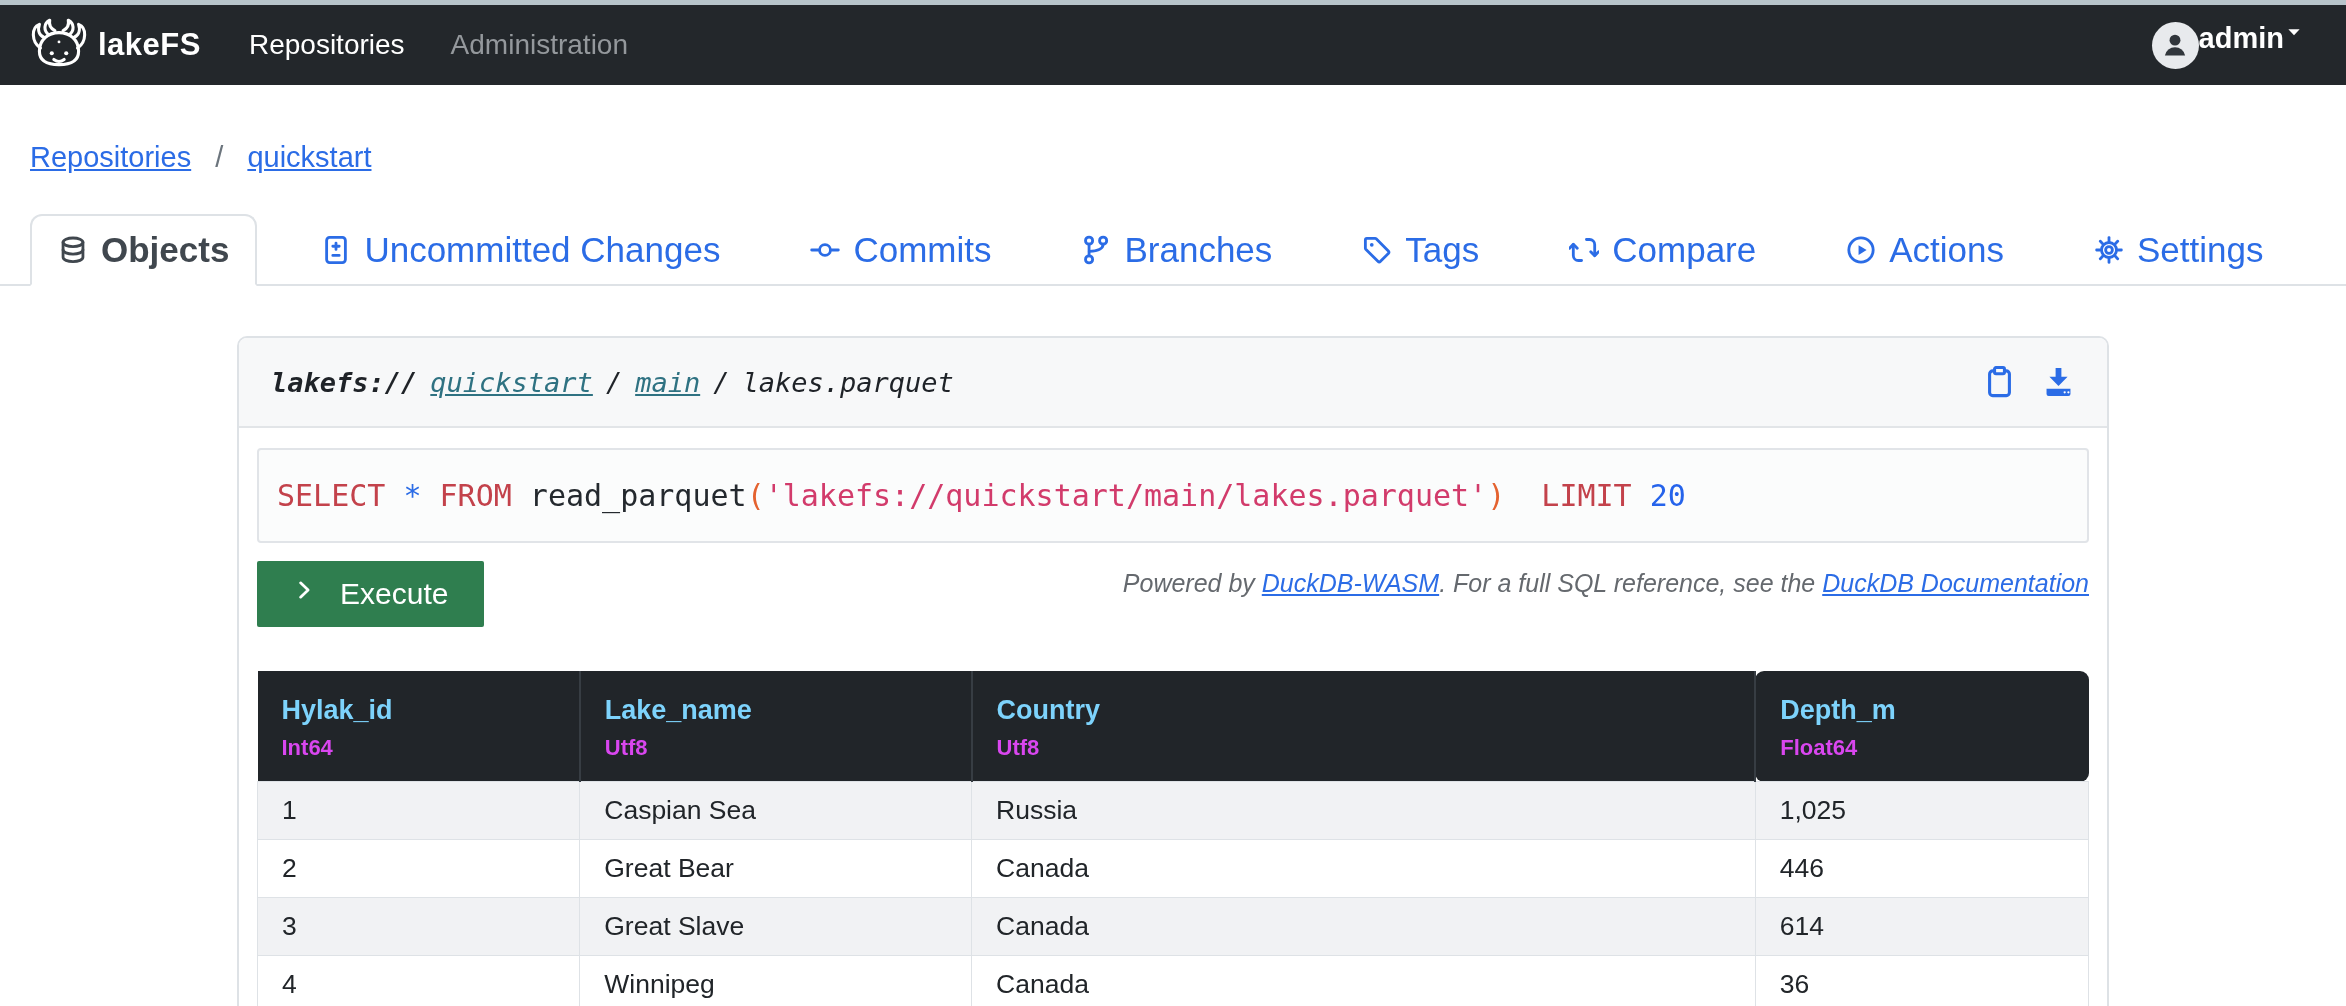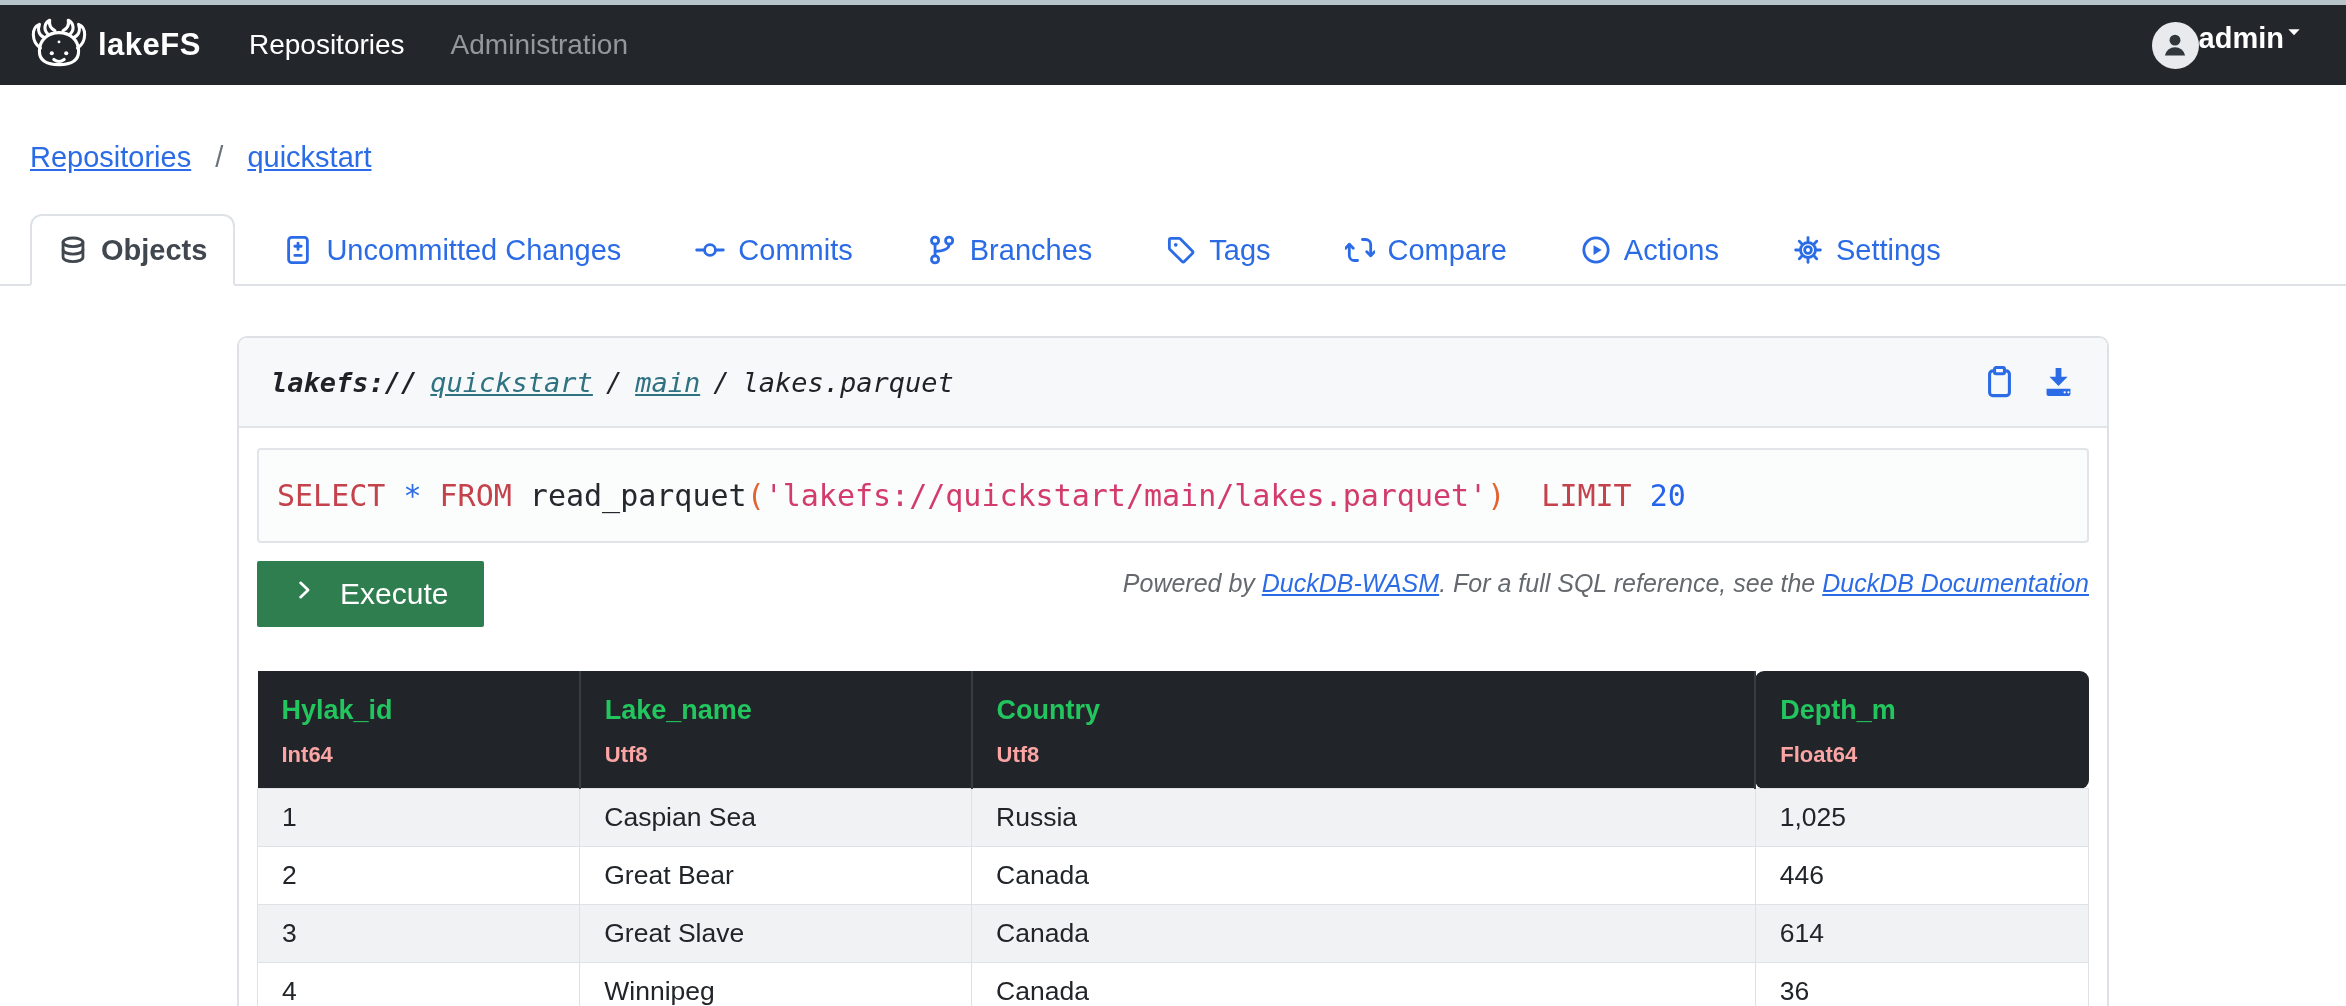--- a/index.html
+++ b/index.html
@@ -26,21 +26,21 @@
 
   
   .breadcrumb { padding:56px 30px 0; font-size:29px; }
   .breadcrumb a { color:var(--blue,#2b6ce6); text-decoration:underline; cursor:pointer; }
   .breadcrumb .sep { color:#6c757d; margin:0 16px; }
 
   
   .tab-bar { margin-top:40px; padding-left:30px; border-bottom:2px solid #dee2e6;
              display:flex; align-items:flex-end; }
   .tab { display:flex; align-items:center; gap:13px; padding:0 26px; height:72px;
-         color:var(--blue,#2b6ce6); font-size:29px; margin-bottom:-2px; margin-right:22px;
+         color:var(--blue,#2b6ce6); font-size:35px; margin-bottom:-2px; margin-right:38px;
          cursor:pointer; white-space:nowrap; }
   .tab .ticon { width:30px; height:30px; display:inline-flex; }
   .tab .ticon svg { width:30px; height:30px; }
   .tab.active { background:#fff; border:2px solid #dee2e6; border-bottom:2px solid #fff;
                 border-radius:12px 12px 0 0; color:#40474e; font-weight:bold; }
 
   
   .card { width:1872px; margin:50px auto 0; border:2px solid #dee2e6; border-radius:10px; }
   .card-header { background:#f7f8f9; border-bottom:2px solid #e2e5e8; border-radius:8px 8px 0 0;
                  padding:26px 32px; display:flex; align-items:center; }
@@ -72,22 +72,22 @@
                  padding:16px 36px; display:flex; gap:25px; cursor:pointer; }
   .execute-btn svg { width:22px; height:26px; }
   .powered { font-style:italic; color:#65696e; font-size:25px; padding-top:8px; }
   .powered a { color:var(--blue,#2b6ce6); text-decoration:underline; cursor:pointer; }
 
   .table-wrap { margin-top:44px; }
   table { width:100%; border-collapse:collapse; table-layout:fixed; }
   thead th { background:var(--thead-bg,#212529); text-align:left; vertical-align:top;
              padding:24px 24px 20px; border-right:2px solid #373d43; }
   thead th:last-child { border-right:none;border-radius:9px; }
-  .col-name { font-size:27px; font-weight:bold; color:#22c55e; }
-  .col-type { font-size:22px; font-weight:bold; color:#fca5a5; margin-top:16px; }
+  .col-name { font-size:27px; font-weight:bold; color:#7dd3fc; }
+  .col-type { font-size:22px; font-weight:bold; color:#d946ef; margin-top:9px; }
   tbody td { font-size:26.5px; color:#212529; padding:13px 24px;
              border:1px solid #dee2e6; }
   tbody tr:nth-child(odd) { background:#f1f2f4; }
   tbody tr:nth-child(even) { background:#ffffff; }
 </style>
 </head>
 <body>
 
 <div class="top-strip"></div>
 

